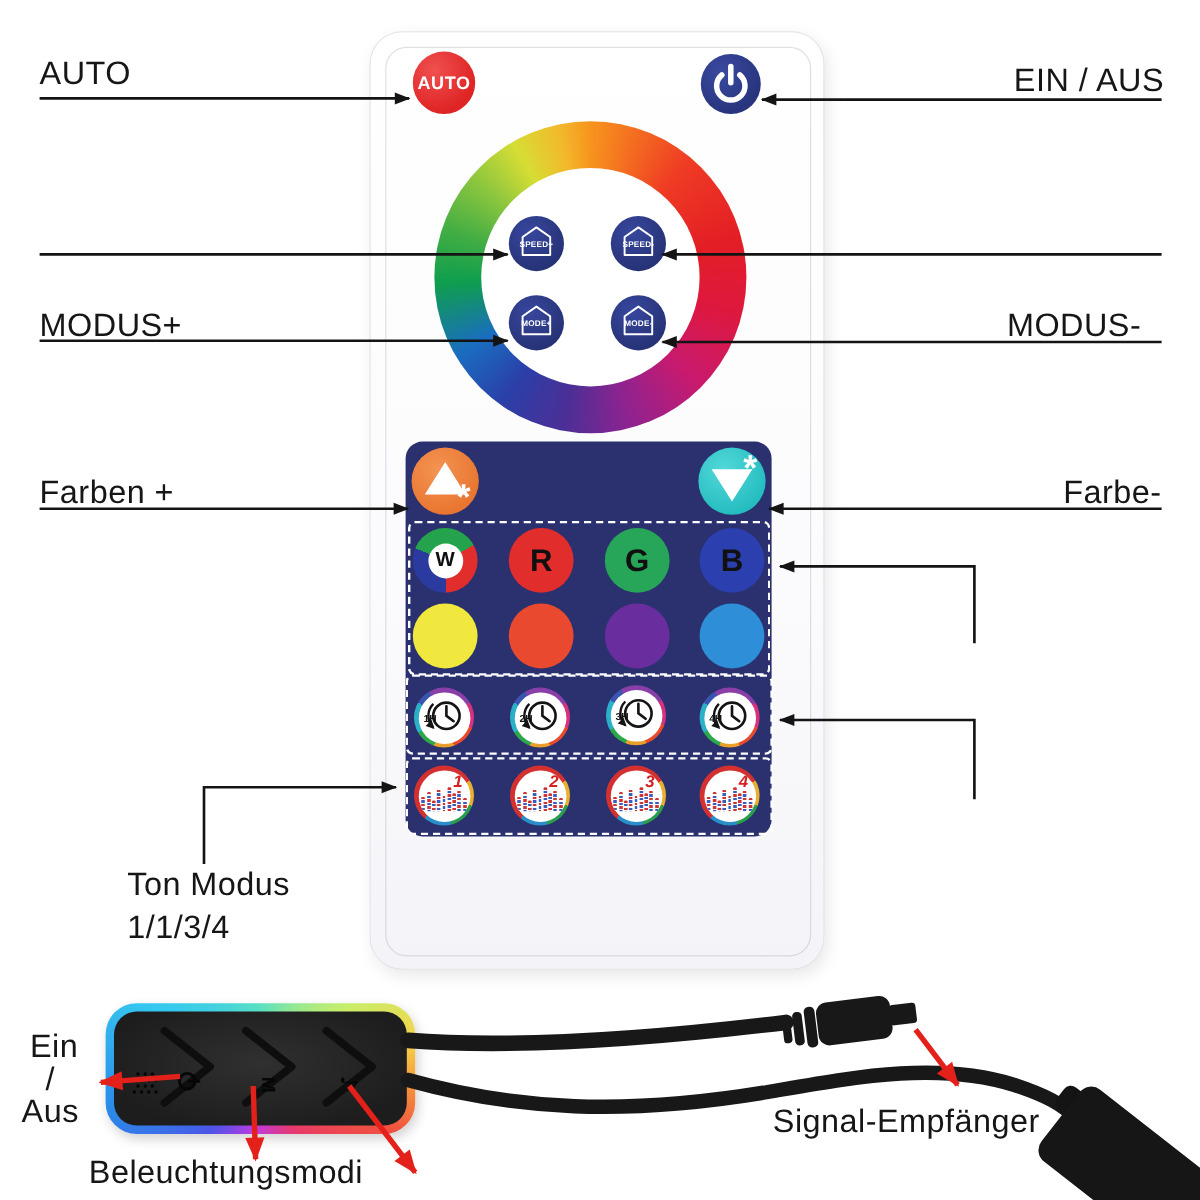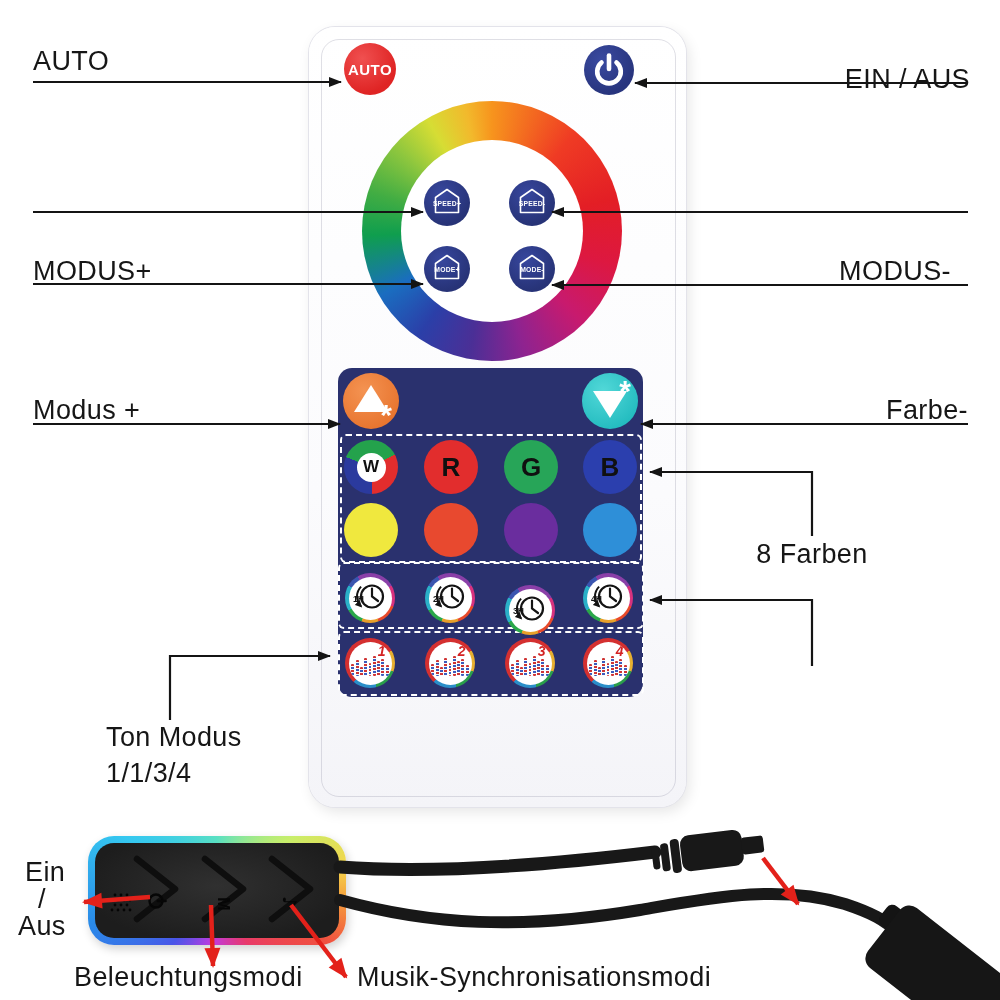--- a/index.html
+++ b/index.html
@@ -161,21 +161,21 @@
   <div class="round round-50 ring-timer" style="left:425px;top:573px">
     <div class="face">
       <svg width="43" height="43" viewBox="0 0 43 43">
         <circle cx="23" cy="19.5" r="11" fill="none" stroke="#141414" stroke-width="2.2"></circle>
         <path d="M23 11.5 V19.5 L29 24" fill="none" stroke="#141414" stroke-width="2.2" stroke-linecap="round"></path>
         <path d="M12.1 9.6 A14 14 0 0 0 12.1 29.4" fill="none" stroke="#141414" stroke-width="2" marker-end="url(#mc)"></path>
         <text x="4" y="25" font-size="8.5" font-weight="bold" fill="#141414">2H</text>
       </svg>
     </div>
   </div>
-  <div class="round round-50 ring-timer" style="left:505px;top:585px">
+  <div class="round round-50 ring-timer" style="left:505px;top:571px">
     <div class="face">
       <svg width="43" height="43" viewBox="0 0 43 43">
         <circle cx="23" cy="19.5" r="11" fill="none" stroke="#141414" stroke-width="2.2"></circle>
         <path d="M23 11.5 V19.5 L29 24" fill="none" stroke="#141414" stroke-width="2.2" stroke-linecap="round"></path>
         <path d="M12.1 9.6 A14 14 0 0 0 12.1 29.4" fill="none" stroke="#141414" stroke-width="2" marker-end="url(#mc)"></path>
         <text x="4" y="25" font-size="8.5" font-weight="bold" fill="#141414">3H</text>
       </svg>
     </div>
   </div>
   <div class="round round-50 ring-timer" style="left:583px;top:573px">
@@ -336,26 +336,25 @@
     <g stroke="#e3211a" stroke-width="4.5" fill="none">
       <path d="M150 897 L84 902" marker-end="url(#mr)"></path>
       <path d="M211 905 L213 966" marker-end="url(#mr)"></path>
       <path d="M291 905 L346 977" marker-end="url(#mr)"></path>
       <path d="M763 858 L798 904" marker-end="url(#mr)"></path>
     </g>
   </svg>
 
   <div class="lbl" style="left:33px;top:46px">AUTO</div>
   <div class="lbl" style="left:33px;top:256px">MODUS+</div>
-  <div class="lbl" style="right:30px;top:64px">EIN / AUS</div>
+  <div class="lbl" style="right:30px;top:52px">EIN / AUS</div>
   <div class="lbl" style="right:49px;top:256px">MODUS-</div>
-  <div class="lbl" style="left:33px;top:395px">Modus +</div>
+  <div class="lbl" style="left:33px;top:395px">Farben +</div>
   <div class="lbl" style="right:32px;top:395px">Farbe-</div>
-  <div class="lbl center" style="left:732px;top:539px;width:160px">8 Farben</div>
   <div class="lbl" style="left:106px;top:722px">Ton Modus</div>
   <div class="lbl" style="left:106px;top:758px">1/1/3/4</div>
   <div class="lbl" style="left:25px;top:857px">Ein</div>
   <div class="lbl" style="left:38px;top:884px">/</div>
   <div class="lbl" style="left:18px;top:911px">Aus</div>
   <div class="lbl" style="left:74px;top:962px">Beleuchtungsmodi</div>
-  <div class="lbl" style="left:357px;top:962px">Musik-Synchronisationsmodi</div>
+  <div class="lbl" style="left:644px;top:919px">Signal-Empfänger</div>
 
 </div>
 
 </body></html>

